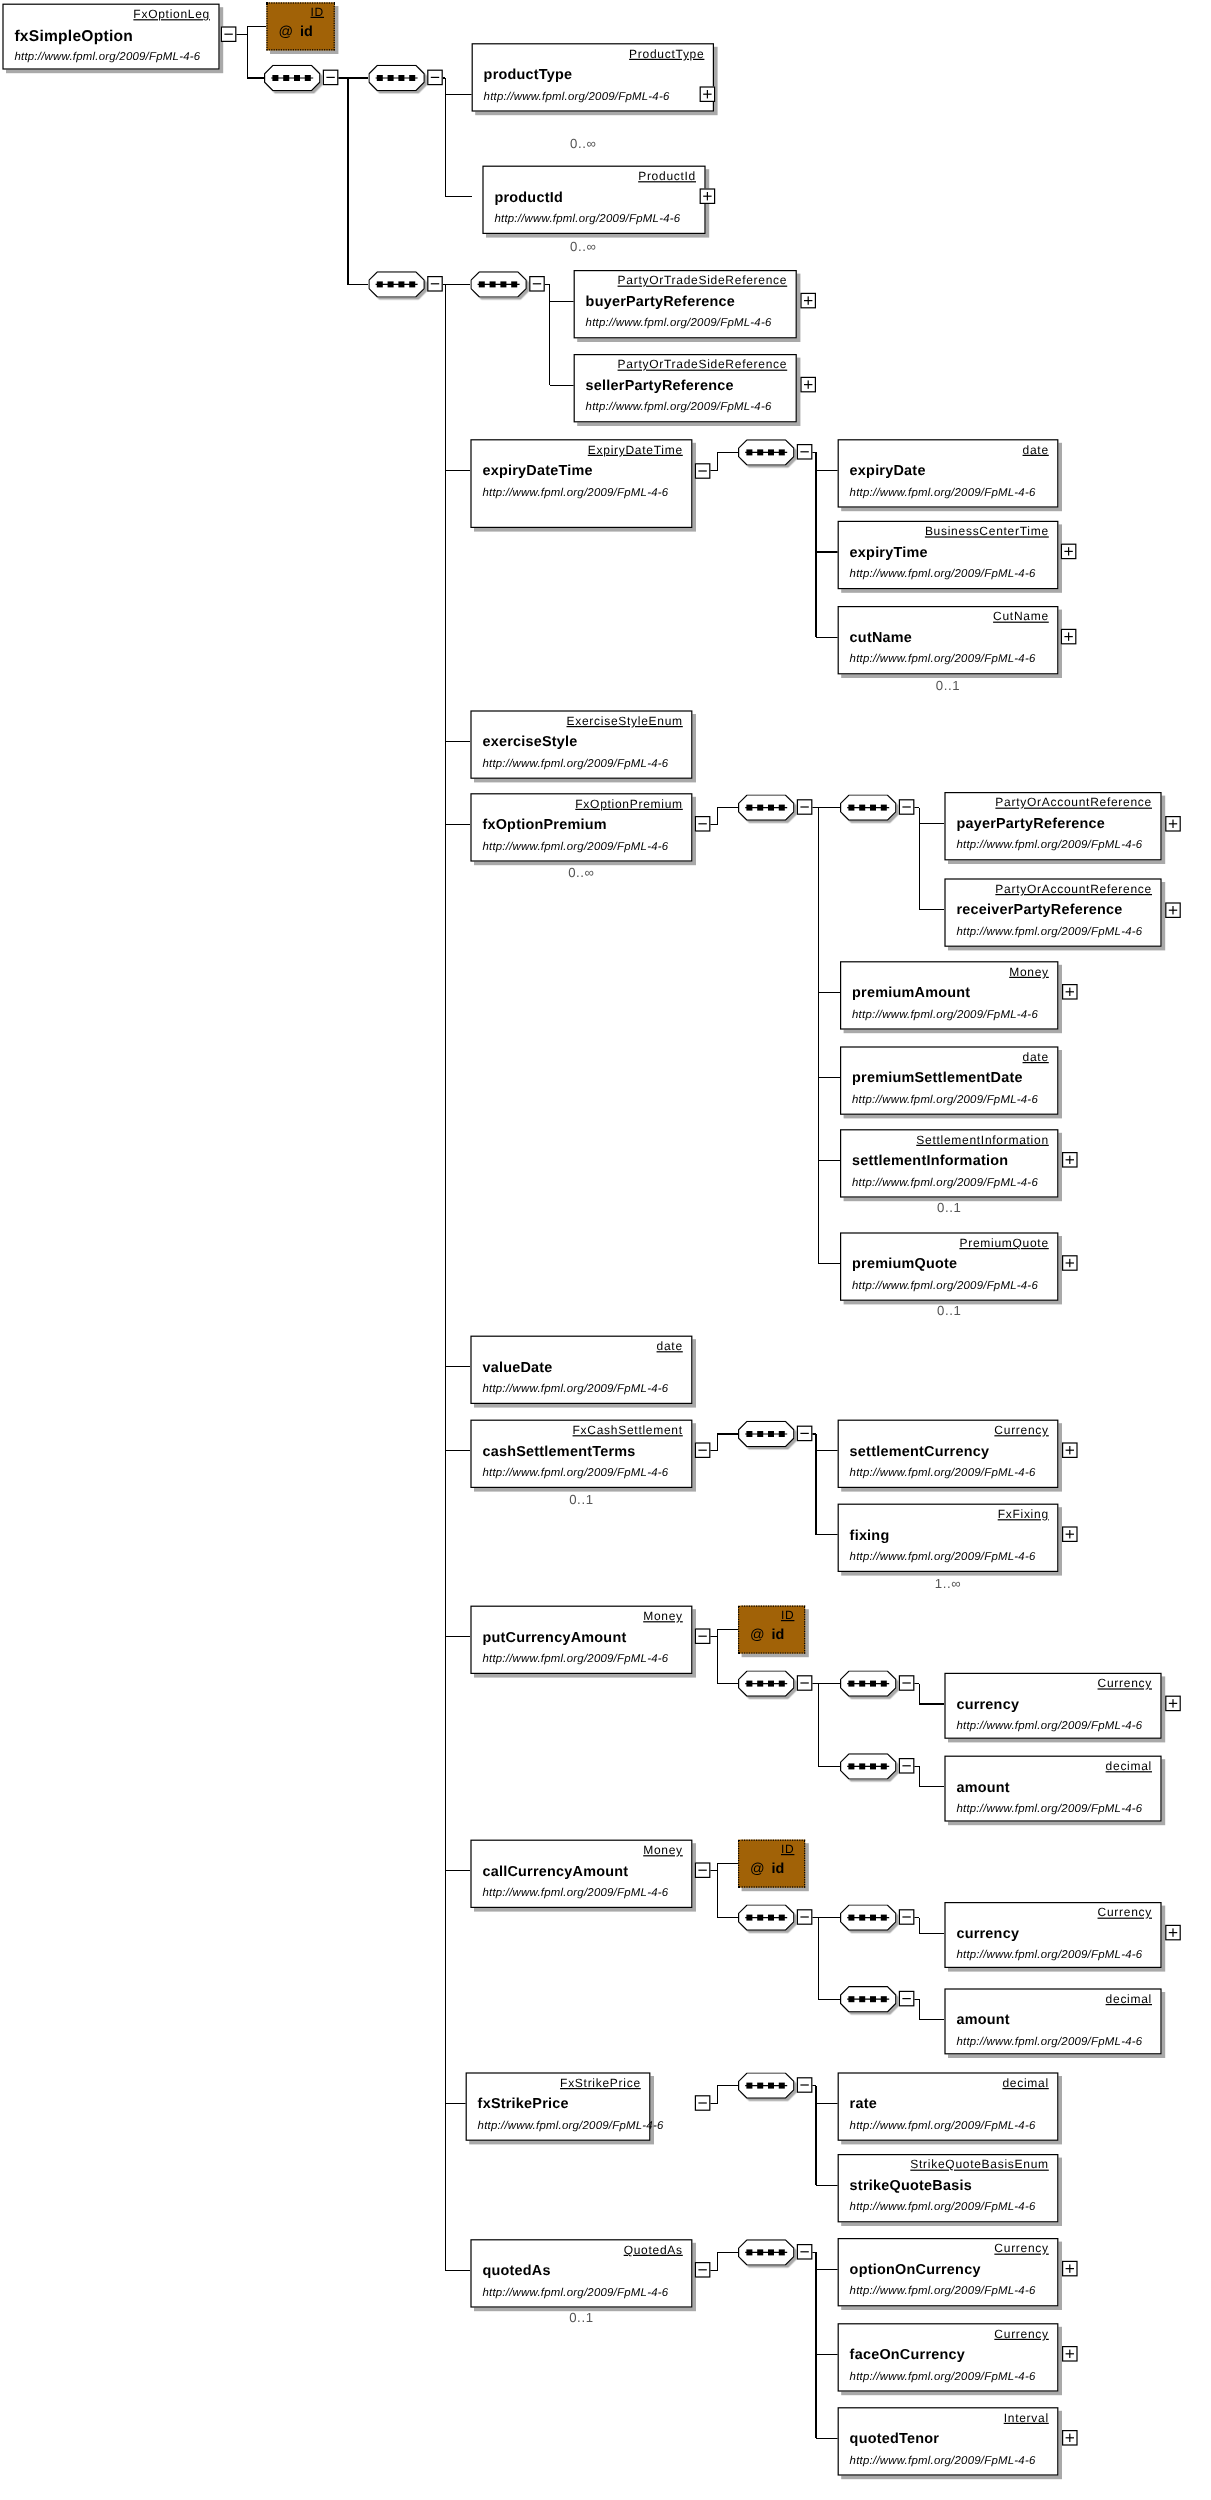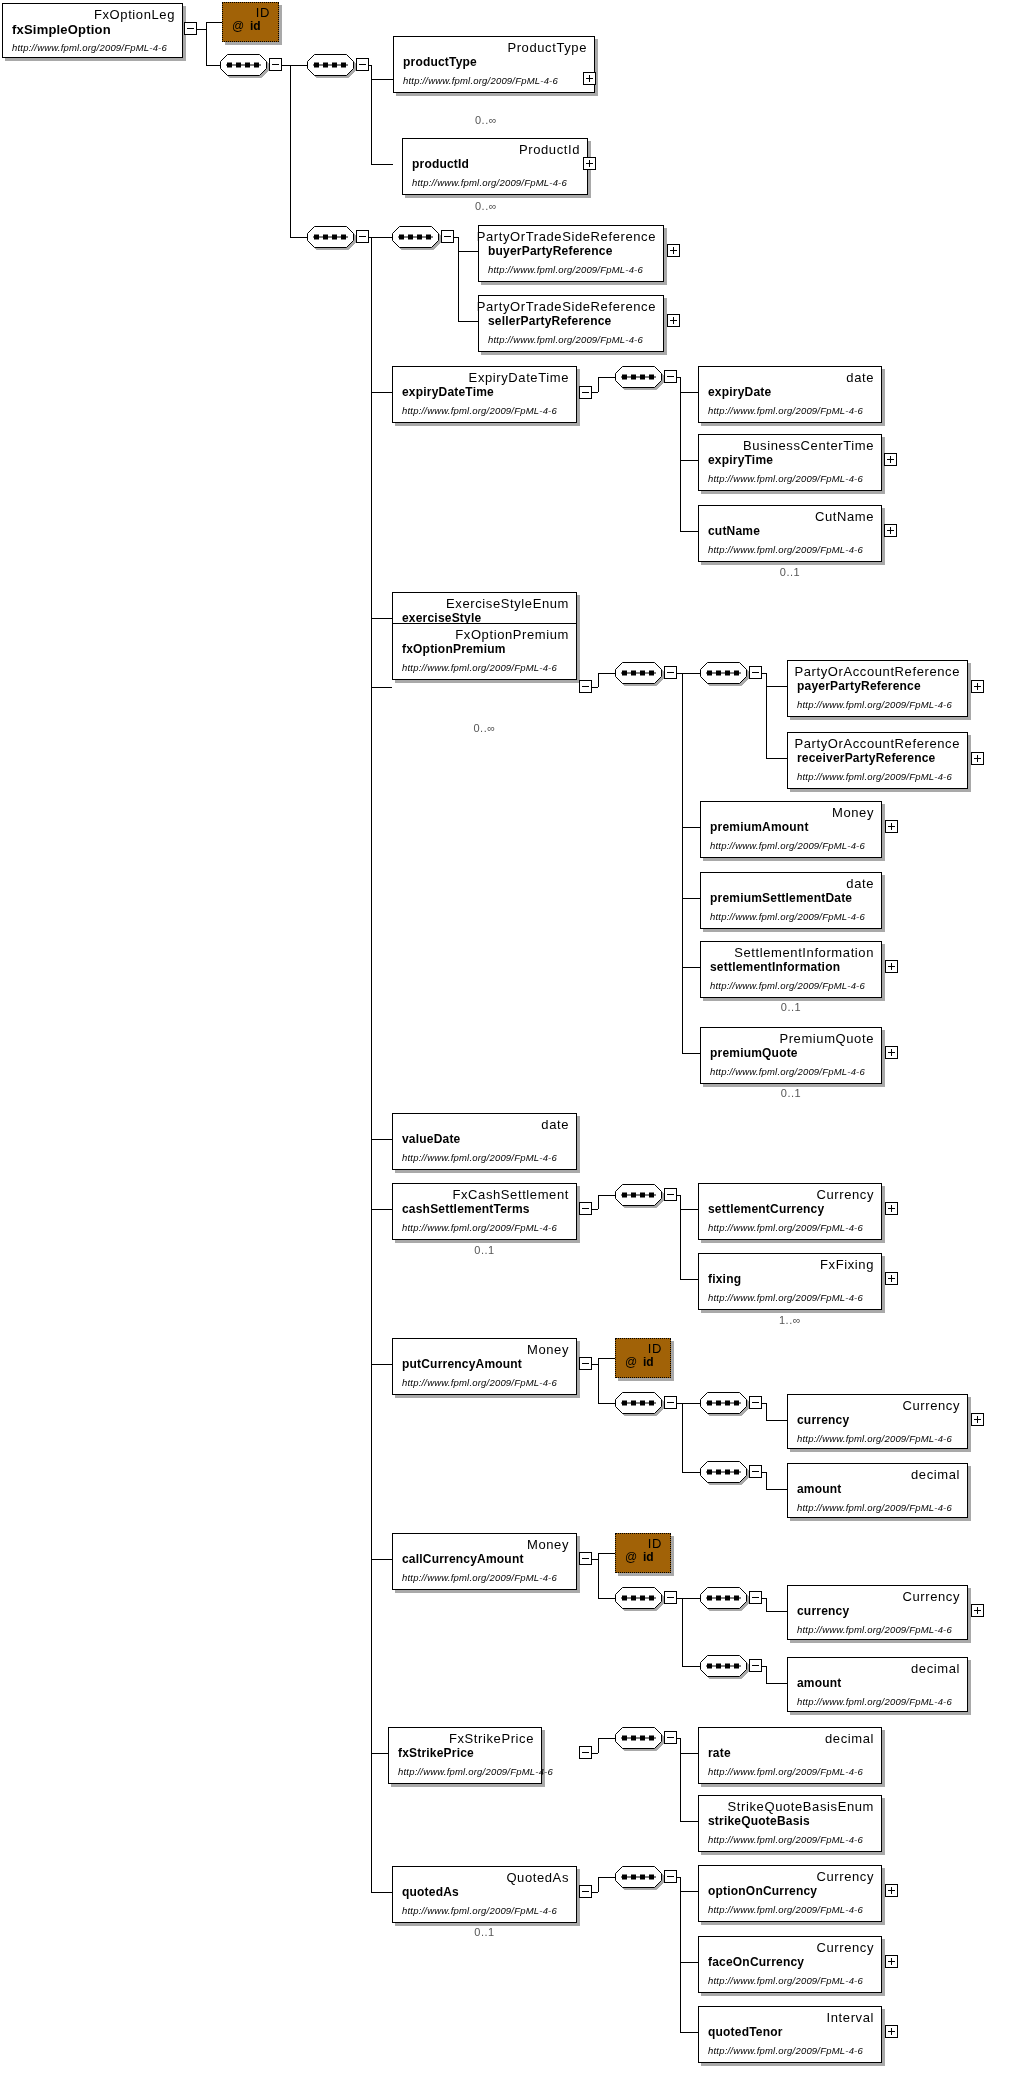--- a/index.html
+++ b/index.html
@@ -1,19 +1,19 @@
 <!DOCTYPE html>
 <html><head>
 <meta charset="utf-8">
 <style>
   html,body{margin:0;padding:0;background:#fff;font-family:"Liberation Sans",sans-serif;color:#000;}
   #canvas{position:relative;width:1009px;height:2083px;background:#fff;overflow:hidden;}
   #wires{position:absolute;left:0;top:0;}
   .ebox{position:absolute;background:#fff;border:1px solid #000;box-shadow:3px 3px 0 #a9a9a9;box-sizing:border-box;}
-  .etype{position:absolute;top:3px;right:7px;font-size:13px;letter-spacing:.6px;white-space:nowrap;}
+  .etype{position:absolute;top:3px;right:7px;font-size:10px;letter-spacing:.6px;white-space:nowrap;text-decoration:underline;}
   .ename{position:absolute;left:9px;top:18px;font-size:12px;font-weight:bold;letter-spacing:.2px;white-space:nowrap;}
   .rootname{font-size:13px;}
   .ens{position:absolute;left:9px;top:38px;font-size:9.5px;letter-spacing:.2px;white-space:nowrap;font-style:italic;}
   .abox{position:absolute;background:#a16207;border:1px dotted #000;box-shadow:3px 3px 0 #a9a9a9;box-sizing:border-box;}
   .abox .etype{top:2px;right:8px;}
   .aprefix{position:absolute;left:9px;top:16px;font-size:12px;}
   .aname{position:absolute;left:27px;top:16px;font-size:12px;font-weight:bold;}
   .octa{position:absolute;width:47px;height:22px;filter:drop-shadow(2px 2px 0 #a9a9a9);}
   .exp{position:absolute;width:13px;height:13px;background:#fff;border:1px solid #000;box-sizing:border-box;}
   .exp::before{content:"";position:absolute;left:2px;top:5px;width:7px;height:1px;background:#000;}
@@ -138,21 +138,21 @@
 <div class="ebox" style="left:478px;top:225px;width:186px;height:57px">
   <span class="etype">PartyOrTradeSideReference</span>
   <span class="ename">buyerPartyReference</span>
   <span class="ens">http://www.fpml.org/2009/FpML-4-6</span>
 </div>
 <div class="ebox" style="left:478px;top:295px;width:186px;height:57px">
   <span class="etype">PartyOrTradeSideReference</span>
   <span class="ename">sellerPartyReference</span>
   <span class="ens">http://www.fpml.org/2009/FpML-4-6</span>
 </div>
-<div class="ebox" style="left:392px;top:366px;width:185px;height:57px">
+<div class="ebox" style="left:392px;top:366px;width:185px;height:74px">
   <span class="etype">ExpiryDateTime</span>
   <span class="ename">expiryDateTime</span>
   <span class="ens">http://www.fpml.org/2009/FpML-4-6</span>
 </div>
 <div class="ebox" style="left:698px;top:366px;width:184px;height:57px">
   <span class="etype">date</span>
   <span class="ename">expiryDate</span>
   <span class="ens">http://www.fpml.org/2009/FpML-4-6</span>
 </div>
 <div class="ebox" style="left:698px;top:434px;width:184px;height:57px">
@@ -163,21 +163,21 @@
 <div class="ebox" style="left:698px;top:505px;width:184px;height:57px">
   <span class="etype">CutName</span>
   <span class="ename">cutName</span>
   <span class="ens">http://www.fpml.org/2009/FpML-4-6</span>
 </div>
 <div class="ebox" style="left:392px;top:592px;width:185px;height:57px">
   <span class="etype">ExerciseStyleEnum</span>
   <span class="ename">exerciseStyle</span>
   <span class="ens">http://www.fpml.org/2009/FpML-4-6</span>
 </div>
-<div class="ebox" style="left:392px;top:623px;width:185px;height:57px">
+<div class="ebox" style="left:392px;top:661px;width:185px;height:57px">
   <span class="etype">FxOptionPremium</span>
   <span class="ename">fxOptionPremium</span>
   <span class="ens">http://www.fpml.org/2009/FpML-4-6</span>
 </div>
 <div class="ebox" style="left:787px;top:660px;width:181px;height:57px">
   <span class="etype">PartyOrAccountReference</span>
   <span class="ename">payerPartyReference</span>
   <span class="ens">http://www.fpml.org/2009/FpML-4-6</span>
 </div>
 <div class="ebox" style="left:787px;top:732px;width:181px;height:57px">

